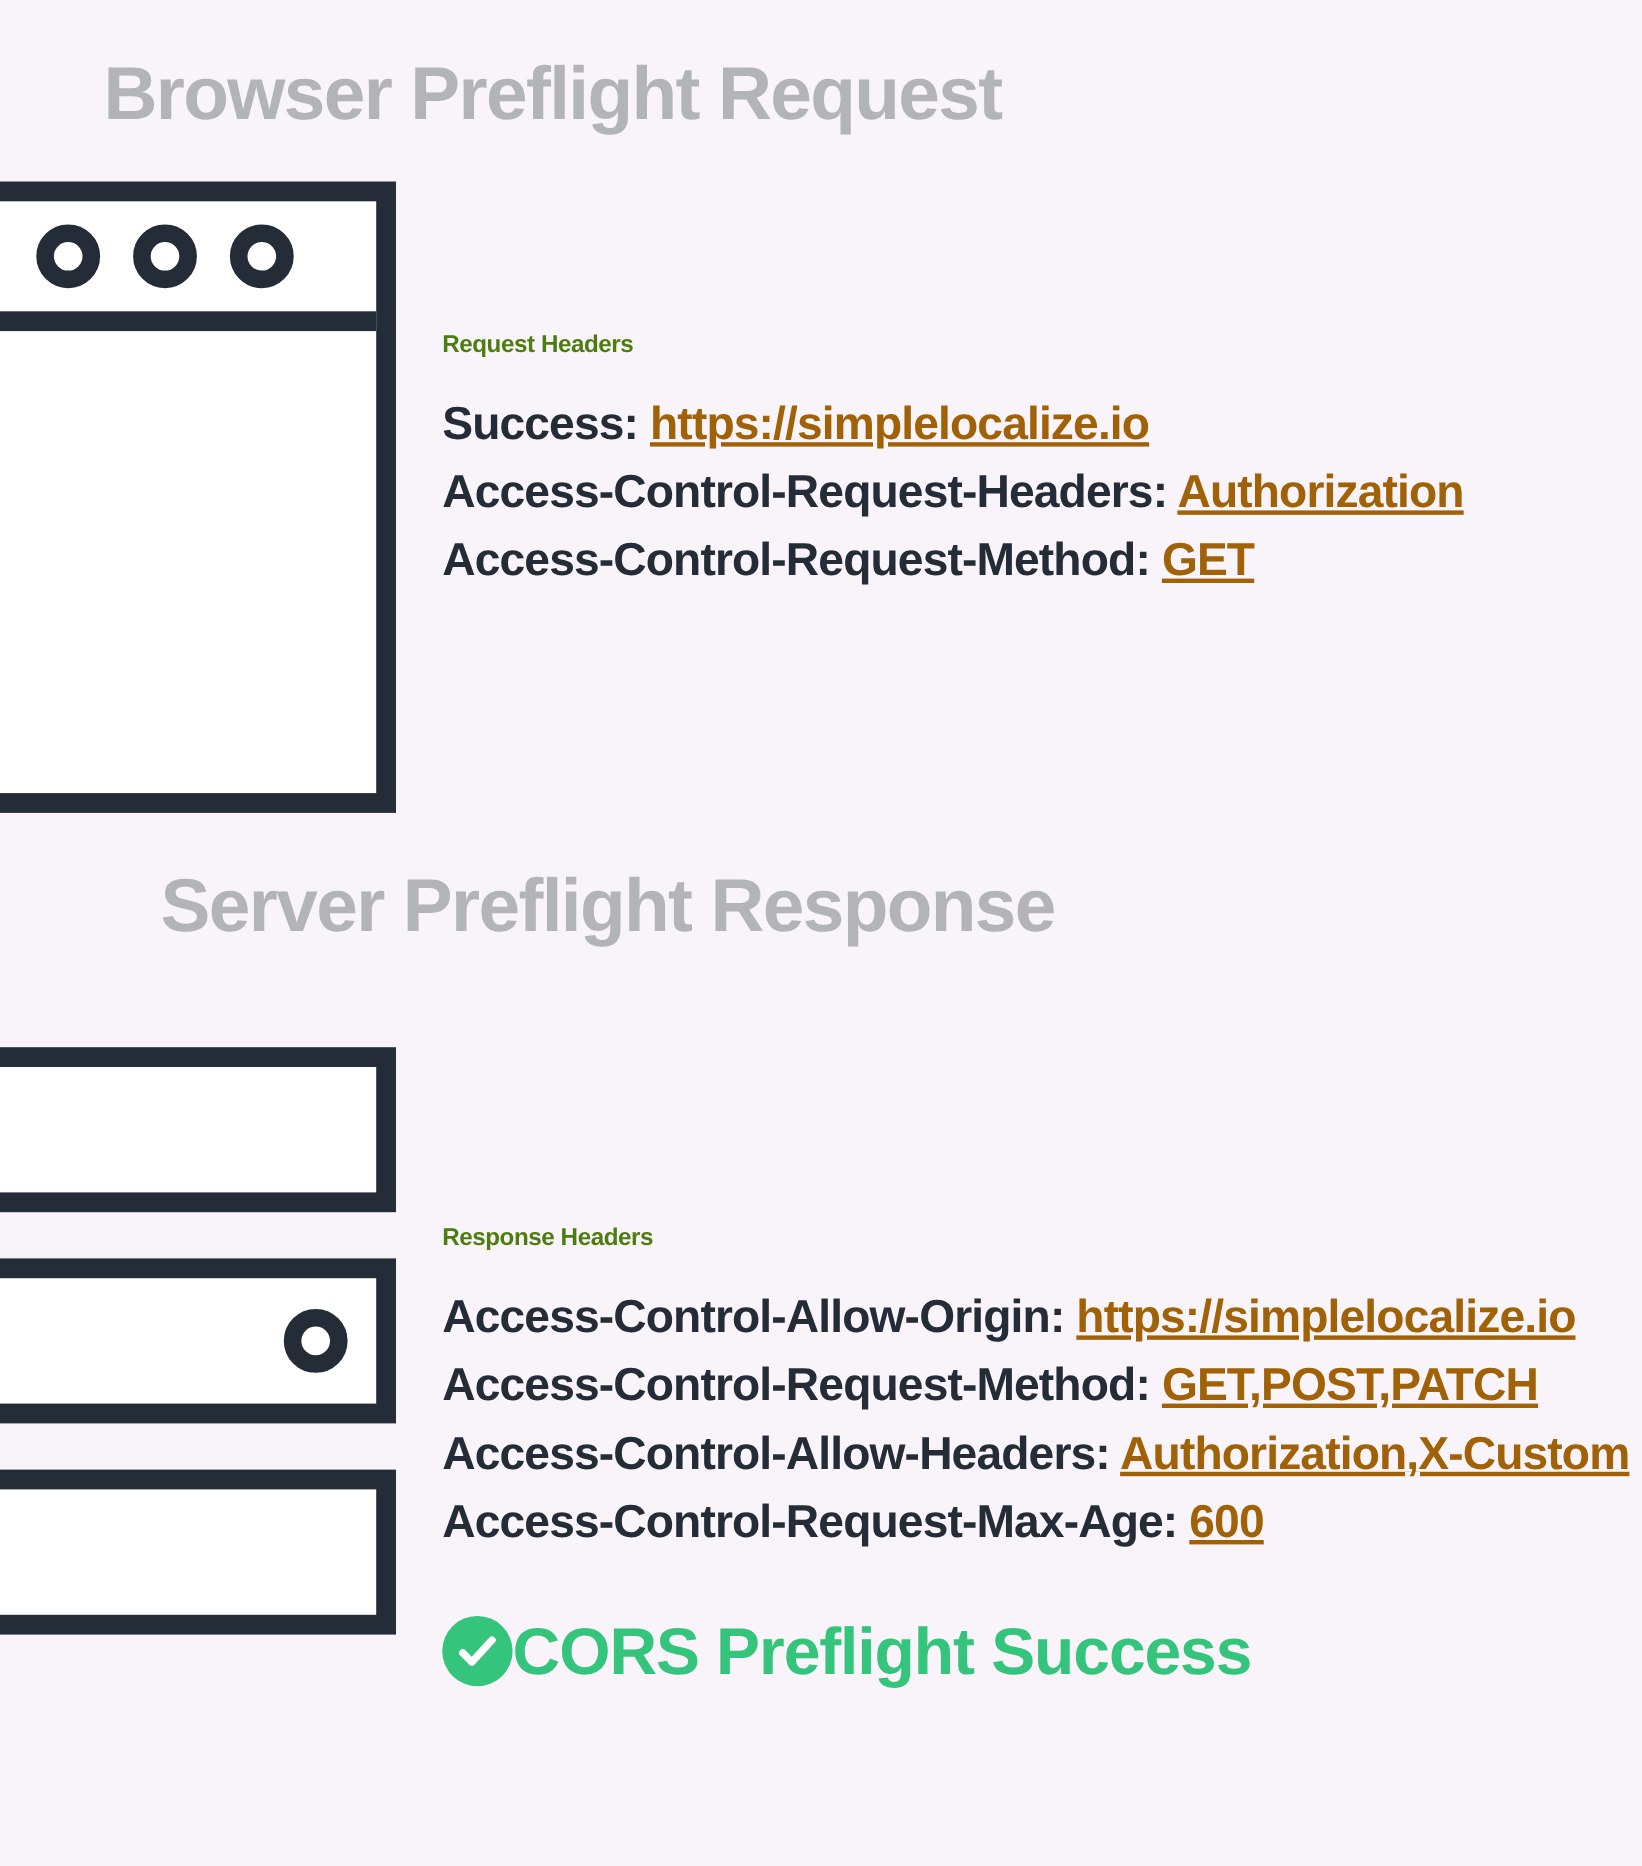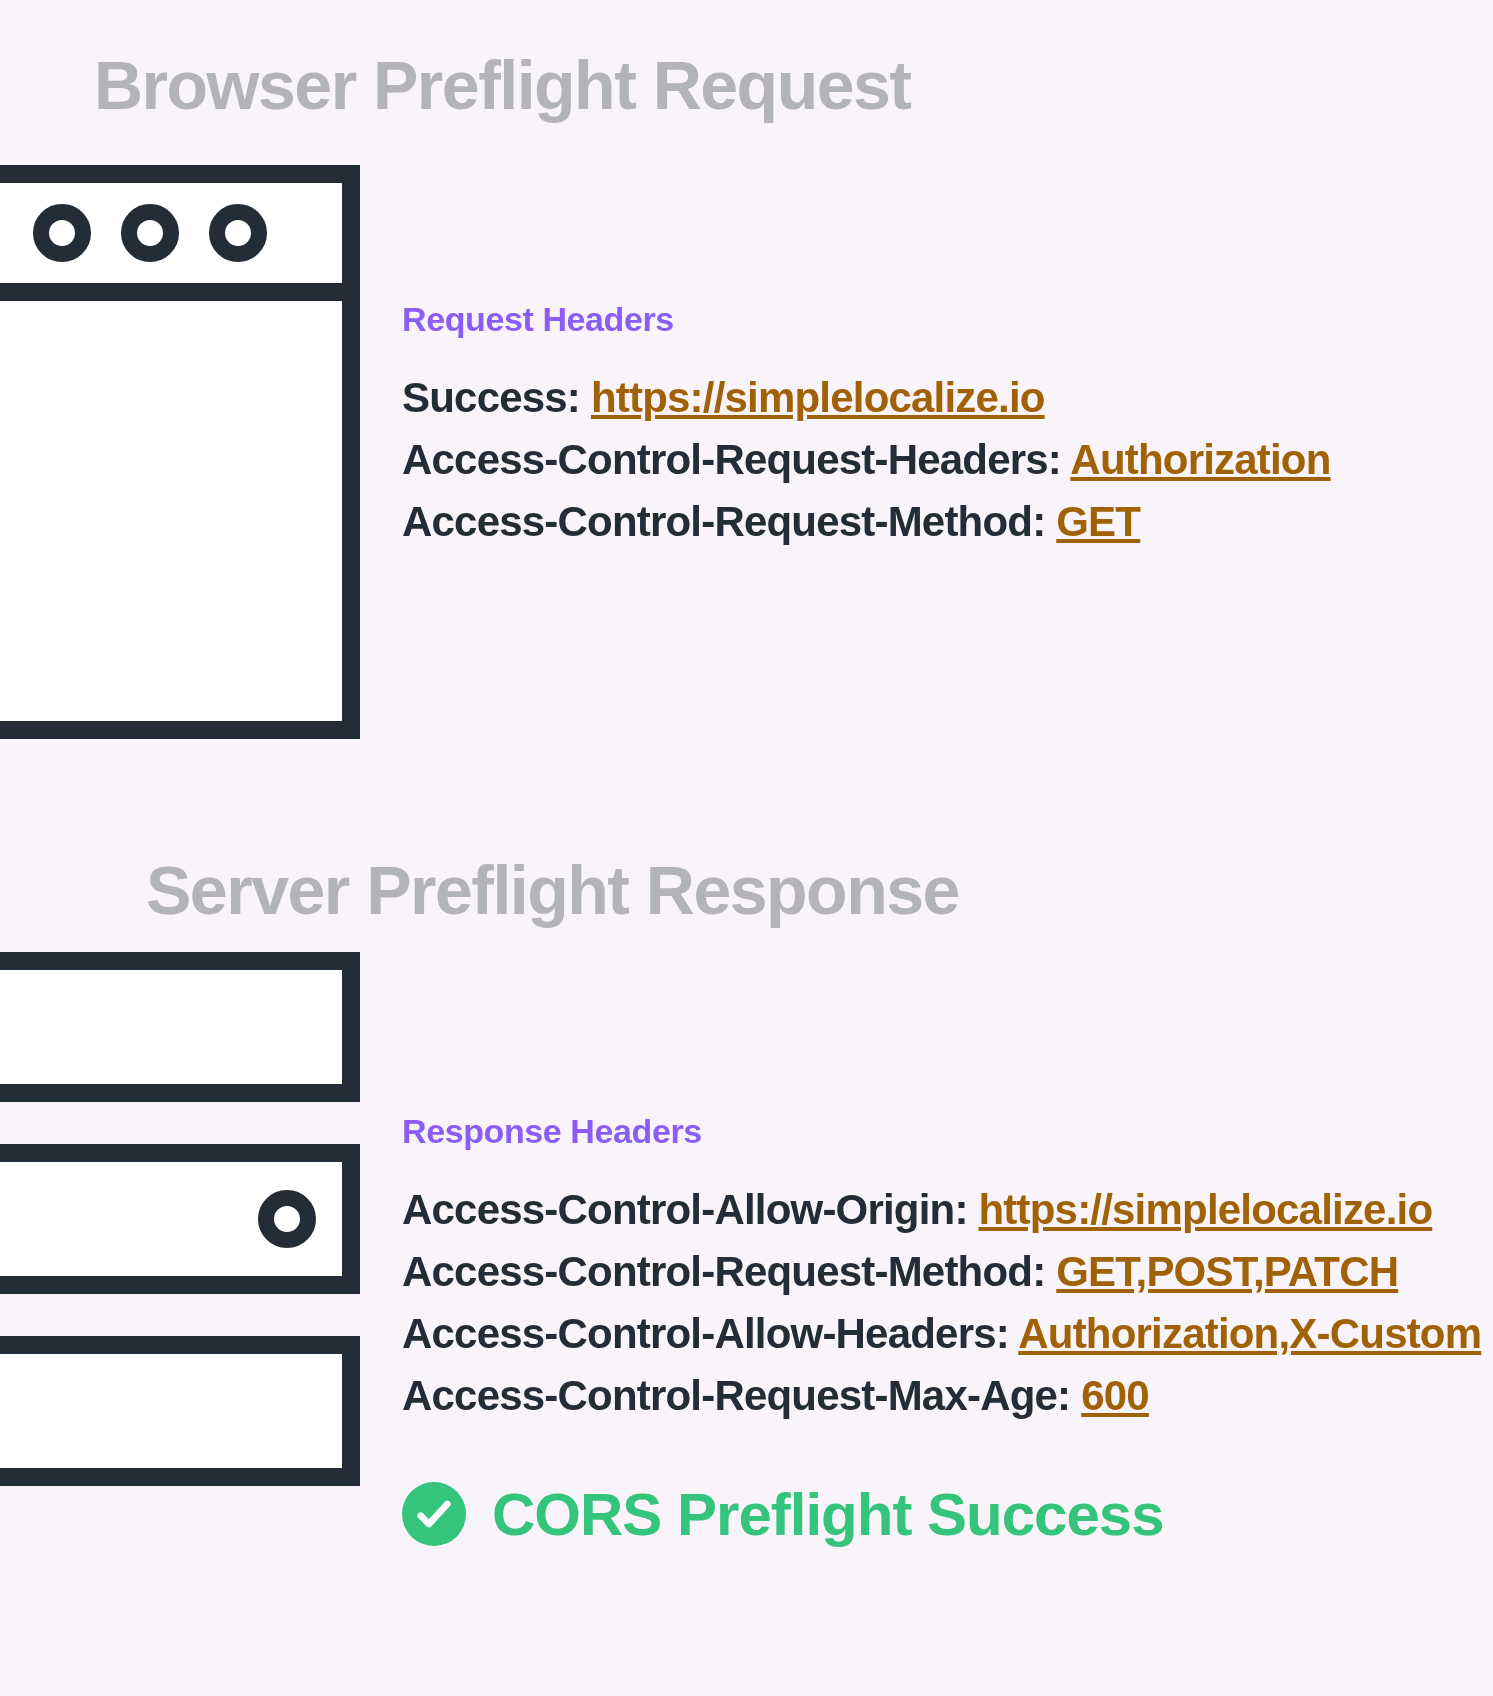--- a/index.html
+++ b/index.html
@@ -11,23 +11,23 @@
     overflow: hidden;
     position: relative;
   }
   .section-heading {
     font-size: 68px;
     font-weight: 700;
     color: #b3b4b8;
     letter-spacing: -1.5px;
   }
   .subheading {
-    font-size: 34px;
+    font-size: 22px;
     font-weight: 600;
-    color: #8b5cf6;
+    color: #4d7c0f;
     letter-spacing: -0.4px;
   }
   .hdr-line {
     font-size: 42px;
     font-weight: 700;
     color: #242c38;
     letter-spacing: -0.8px;
     line-height: 1.48;
   }
   .hdr-val {
@@ -81,21 +81,20 @@
     transform: translateY(-50%);
     width: 58px; height: 58px;
     border: 16px solid #242c38;
     border-radius: 50%;
     background: #fff;
   }
   
   .success-row {
     display: flex;
     align-items: center;
-    gap: 26px;
   }
   .success-text {
     font-size: 60px;
     font-weight: 700;
     color: #34c47c;
     letter-spacing: -1px;
   }
   .check-badge {
     width: 64px; height: 64px;
     background: #34c47c;
@@ -137,21 +136,21 @@
   <div class="hdr-line">
     <span>Access-Control-Request-Headers:</span>
     <span class="hdr-val">Authorization</span>
   </div>
   <div class="hdr-line">
     <span>Access-Control-Request-Method:</span>
     <span class="hdr-val">GET</span>
   </div>
 </div>
 
-<h1 class="section-heading" style="position:absolute; left:146px; top:851px;text-align:center;">Server Preflight Response</h1>
+<h1 class="section-heading" style="position:absolute; left:146px; top:784px;text-align:center;">Server Preflight Response</h1>
 
 <div style="position:absolute; left:402px; top:1068px;margin-top:44px;">
   <div class="subheading" style="margin-bottom:28px;">Response Headers</div>
   <div class="hdr-line">
     <span>Access-Control-Allow-Origin:</span>
     <span class="hdr-val">https://simplelocalize.io</span>
   </div>
   <div class="hdr-line">
     <span>Access-Control-Request-Method:</span>
     <span class="hdr-val">GET,POST,PATCH</span>

